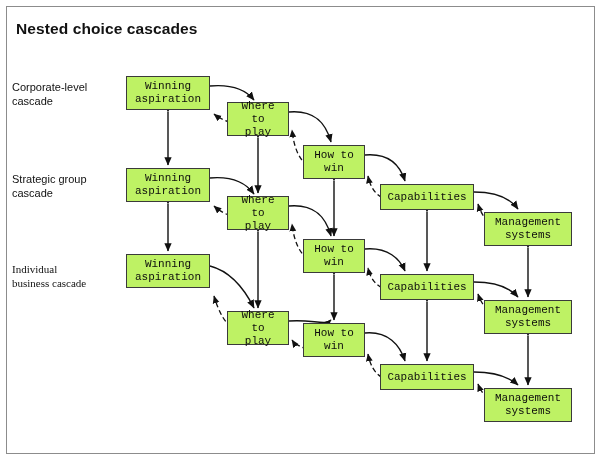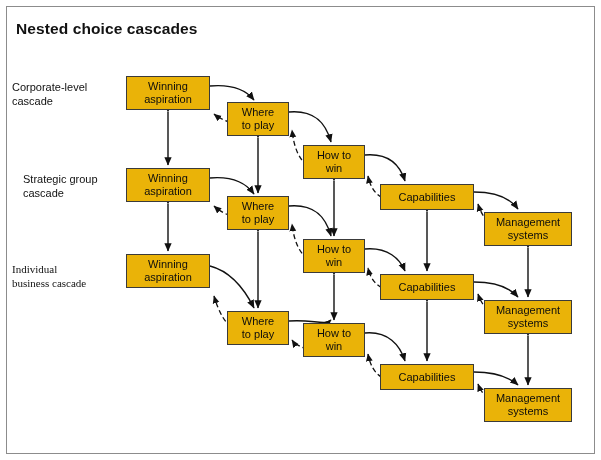--- a/index.html
+++ b/index.html
@@ -37,52 +37,53 @@
   .row-label {
     position: absolute;
     font-size: 11px;
     color: #111111;
     line-height: 14px;
     white-space: pre-line;
   }
   .node {
     position: absolute;
     box-sizing: border-box;
-    background: #eab308;
+    background: #bef264;
     border: 1px solid #3a3a3a;
     color: #0d0d0d;
     font-size: 11px;
     line-height: 13px;
     display: flex;
     align-items: center;
     justify-content: center;
     text-align: center;
     white-space: pre-line;
-    padding: 1px 2px;
+    padding: 1px 8px;
+    font-family: Liberation Mono, monospace;
   }
   #svg-layer {
     position: absolute;
     left: 0;
     top: 0;
     width: 601px;
     height: 460px;
     pointer-events: none;
   }
 </style>
 </head>
 <body>
 
 <div id="page">
   <div id="frame"></div>
 
   <div id="title">Nested choice cascades</div>
 
   <div class="row-label" style="left:12px; top:80px;">Corporate-level
 cascade</div>
-  <div class="row-label" style="left:12px; top:172px;margin-left:11px;">Strategic group
+  <div class="row-label" style="left:12px; top:172px;">Strategic group
 cascade</div>
   <div class="row-label" style="left:12px; top:262px;font-family:Liberation Serif, serif;">Individual
 business cascade</div>
 
   <svg id="svg-layer" viewBox="0 0 601 460">
     <defs>
       <marker id="ah" markerWidth="7" markerHeight="7" refX="5.6" refY="3" orient="auto" markerUnits="strokeWidth">
         <path d="M0,0.4 L6,3 L0,5.6 z" fill="#111111"></path>
       </marker>
       <marker id="ah-d" markerWidth="7" markerHeight="7" refX="5.6" refY="3" orient="auto" markerUnits="strokeWidth">

